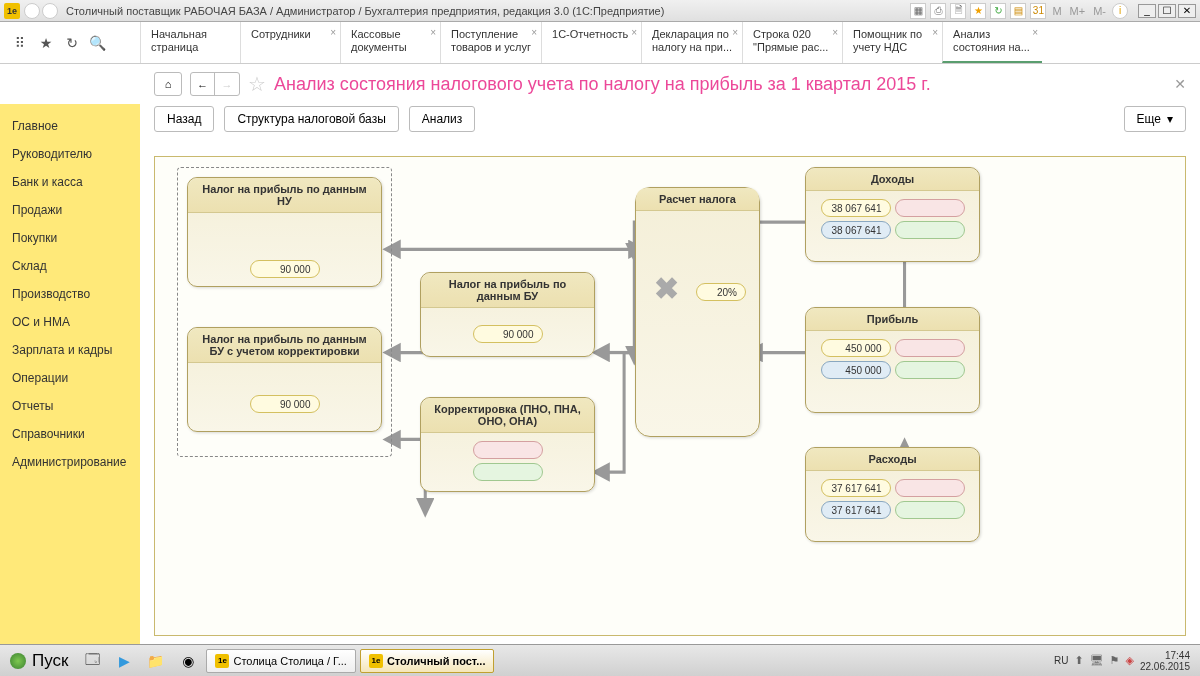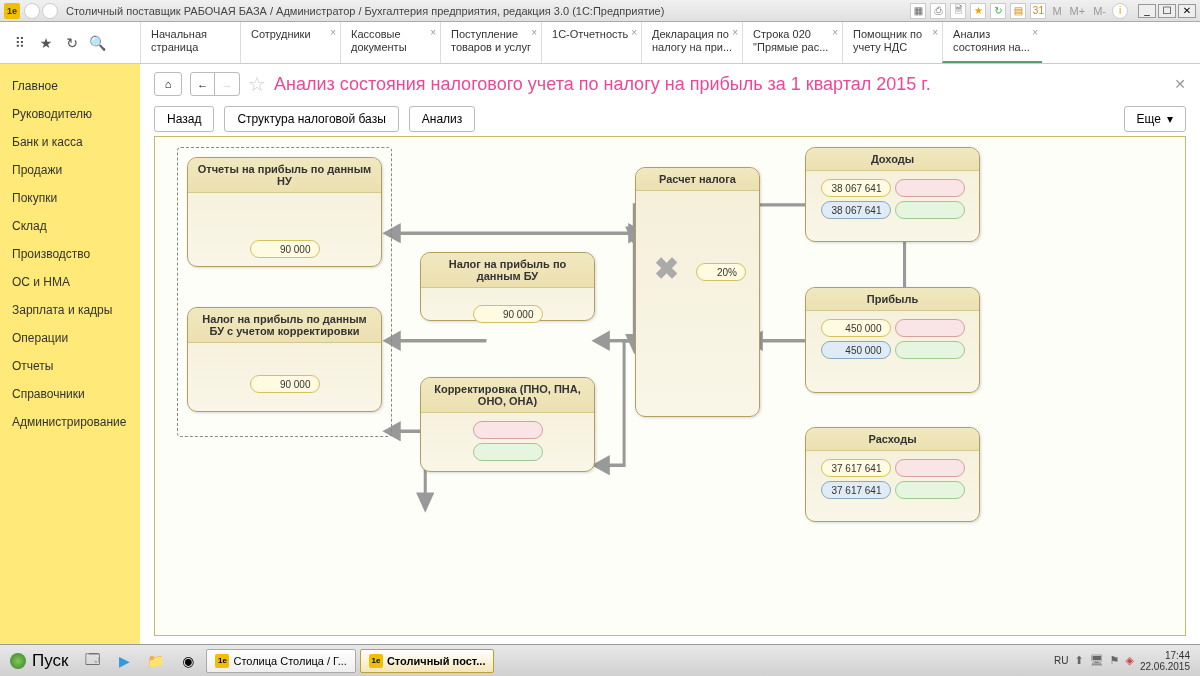--- a/index.html
+++ b/index.html
@@ -18,34 +18,34 @@
 
 .toolbar-row { height: 42px; background: #fff; border-bottom: 1px solid #ccc; display: flex; }
 .tool-left { width: 140px; display: flex; align-items: center; gap: 10px; padding-left: 12px; }
 .tool-ico { width: 16px; height: 16px; color: #555; font-size: 14px; display: flex; align-items: center; justify-content: center; cursor: pointer; }
 .tabs { flex: 1; display: flex; }
 .tab { border-left: 1px solid #ddd; padding: 6px 10px 4px 10px; position: relative; min-width: 100px; font-size: 11px; color: #333; line-height: 13px; cursor: pointer; }
 .tab .close { position: absolute; top: 4px; right: 4px; color: #999; font-size: 10px; }
 .tab.active { border-bottom: 2px solid #5a9e6f; }
 
 .main { display: flex; height: 580px; background: #fff; }
-.sidebar { width: 140px; background: #ffe979; padding: 8px 0; }
+.sidebar { width: 140px; background: #ffe979; padding: 8px 0; margin-top: 40px; }
 .sidebar .item { padding: 7px 12px; color: #333; font-size: 12px; cursor: pointer; }
 
 .content { flex: 1; background: #fff; display: flex; flex-direction: column; padding: 8px 14px; }
 .hdr { display: flex; align-items: center; gap: 8px; margin-bottom: 10px; }
 .hdr .hbtn { border: 1px solid #bbb; background: #fff; height: 24px; min-width: 28px; display: flex; align-items: center; justify-content: center; border-radius: 3px; cursor: pointer; padding: 0 6px; }
 .hdr .nav-group { display: flex; border: 1px solid #bbb; border-radius: 3px; overflow: hidden; height: 24px; }
 .hdr .nav-group div { width: 24px; display: flex; align-items: center; justify-content: center; }
 .hdr .nav-group div:first-child { border-right: 1px solid #bbb; }
 .hdr .star { color: #ccc; font-size: 20px; }
 .hdr .title { font-size: 18px; color: #ec4899; }
 .hdr .closex { margin-left: auto; color: #999; cursor: pointer; font-size: 14px; }
 
-.btnrow { display: flex; gap: 10px; margin-bottom: 4px; }
+.btnrow { display: flex; gap: 10px; margin-bottom: 24px; }
 .btn { border: 1px solid #bbb; background: #fff; padding: 5px 12px; border-radius: 3px; font-size: 12px; cursor: pointer; }
 .btn.more { margin-left: auto; display: flex; align-items: center; gap: 6px; }
 
 .diagram { flex: 1; border: 1px solid #c9b96e; background: #fefef9; padding: 16px; position: relative; }
 svg.connectors { position: absolute; top: 0; left: 0; width: 100%; height: 100%; pointer-events: none; }
 
 .box { position: absolute; border: 1px solid #b0a060; border-radius: 10px; background: linear-gradient(#f4efd8,#f9f6e8); box-shadow: 1px 1px 3px rgba(0,0,0,0.15); }
 .box .btitle { text-align: center; font-size: 11px; font-weight: bold; color: #333; padding: 5px 8px; border-bottom: 1px solid #d4c890; background: linear-gradient(#f0e8c0,#ece0b0); border-radius: 10px 10px 0 0; }
 .box .bbody { padding: 6px 8px; min-height: 30px; }
 
@@ -219,59 +219,59 @@
           <path d="M680 60 L470 60 L470 85"></path>
           <line x1="735" y1="200" x2="683" y2="200"></line>
           <path d="M735 80 L735 145"></path>
           <path d="M735 340 L735 270"></path>
         </g>
       </svg>
 
       <div class="dashed-grp" style="left:22px; top:10px; width:215px; height:290px;"></div>
 
       <div class="box" style="left:32px; top:20px; width:195px; height:110px;">
-        <div class="btitle">Отчеты на прибыль по данным НУ</div>
+        <div class="btitle">Налог на прибыль по данным НУ</div>
         <div class="bbody" style="padding-top:45px;">
           <div class="pillrow">
               <div class="pill yellow">90 000</div>
             </div>
         </div>
       </div>
 
       <div class="box" style="left:32px; top:170px; width:195px; height:105px;">
         <div class="btitle">Налог на прибыль по данным БУ с учетом корректировки</div>
         <div class="bbody" style="padding-top:30px;">
           <div class="pillrow">
               <div class="pill yellow">90 000</div>
             </div>
         </div>
       </div>
 
-      <div class="box" style="left:265px; top:115px; width:175px; height:69px;">
+      <div class="box" style="left:265px; top:115px; width:175px; height:85px;">
         <div class="btitle">Налог на прибыль по данным БУ</div>
         <div class="bbody" style="padding-top:15px;">
           <div class="pillrow">
               <div class="pill yellow">90 000</div>
             </div>
         </div>
       </div>
 
       <div class="box" style="left:265px; top:240px; width:175px; height:95px;">
         <div class="btitle">Корректировка (ПНО, ПНА, ОНО, ОНА)</div>
         <div class="bbody">
           <div class="pillrow">
               <div class="pill pink"></div>
             </div>
           <div class="pillrow">
               <div class="pill green"></div>
             </div>
         </div>
       </div>
 
-      <div class="box" style="left:480px; top:30px; width:125px; height:250px;">
+      <div class="box" style="left:480px; top:30px; width:125px; height:250px;border-radius:15px;">
         <div class="btitle">Расчет налога</div>
         <div class="bbody" style="position:relative; height:200px;">
           <div class="multiply" style="left:18px; top:60px;">✖</div>
           <div class="pill yellow pct" style="left:58px; top:70px; min-width:42px;padding-left:20px;">20%</div>
         </div>
       </div>
 
       <div class="box" style="left:650px; top:10px; width:175px; height:95px;">
         <div class="btitle">Доходы</div>
         <div class="bbody">

